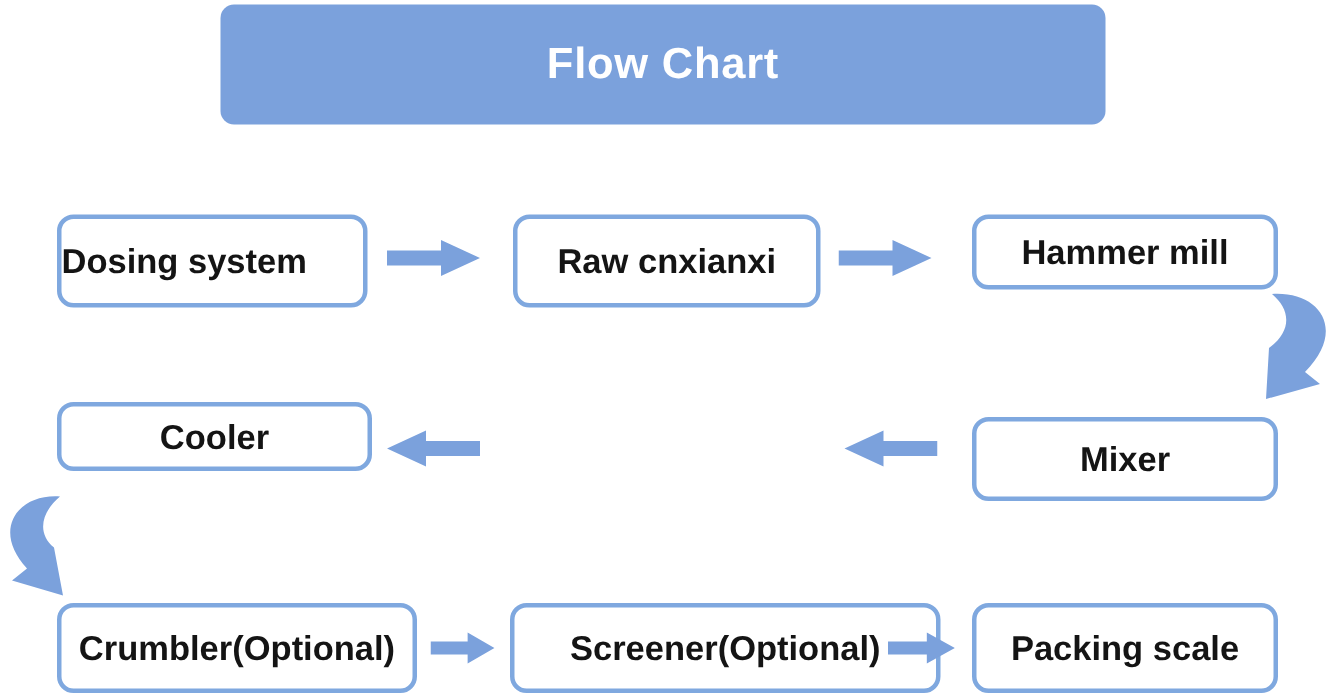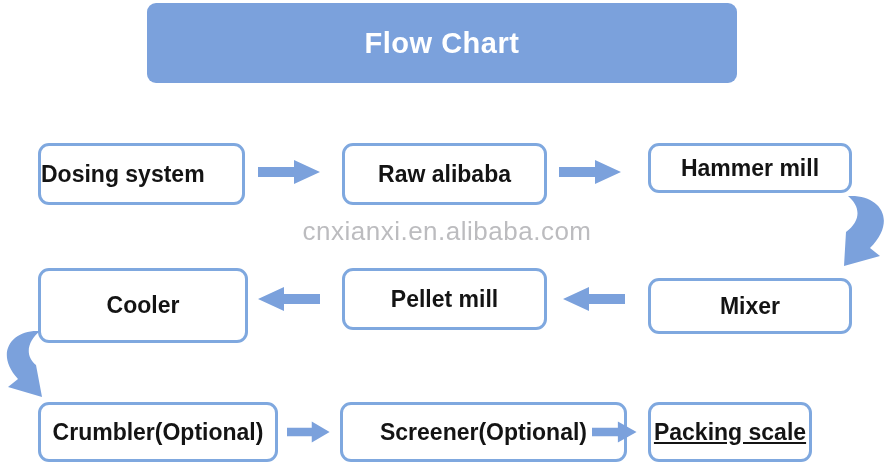--- a/index.html
+++ b/index.html
@@ -40,60 +40,59 @@
   .swoosh{position:absolute;}
   .swoosh svg{display:block;width:100%;height:100%;}
 
   
   #node-dosing{left:38px;top:143px;width:207px;height:62px;}
   #node-raw{left:342px;top:143px;width:205px;height:62px;}
   #node-hammer{left:648px;top:143px;width:204px;height:50px;}
   #arrow-1{left:258px;top:157px;width:64px;height:30px;}
   #arrow-2{left:559px;top:157px;width:64px;height:30px;}
   
-  #node-cooler{left:38px;top:268px;width:210px;height:75px;}
+  #node-cooler{left:38px;top:268px;width:210px;height:46px;}
   #node-pellet{left:342px;top:268px;width:205px;height:62px;}
   #node-mixer{left:648px;top:278px;width:204px;height:56px;}
   #arrow-3{left:256px;top:284px;width:64px;height:30px;}
   #arrow-4{left:561px;top:284px;width:64px;height:30px;}
   
   #node-crumbler{left:38px;top:402px;width:240px;height:60px;}
   #node-screener{left:340px;top:402px;width:287px;height:60px;}
-  #node-packing{left:648px;top:402px;width:164px;height:60px;text-decoration:underline;}
+  #node-packing{left:648px;top:402px;width:204px;height:60px;}
   #arrow-5{left:287px;top:419px;width:44px;height:26px;}
   #arrow-6{left:592px;top:419px;width:46px;height:26px;}
   
   #swoosh-right{left:820px;top:190px;width:74px;height:80px;}
   #swoosh-left{left:0px;top:325px;width:64px;height:76px;}
 </style>
 </head>
 <body>
 
 <div class="canvas">
 
   <div class="header">
     <span class="title">Flow Chart</span>
   </div>
 
-  <div class="watermark">cnxianxi.en.alibaba.com</div>
 
   <div class="node two-line" id="node-dosing">
     <span>
       <span style="display:block">Dosing system</span>
     </span>
   </div>
 
   <span class="arrow" id="arrow-1">
     <svg viewBox="0 0 64 30" preserveAspectRatio="none">
         <polygon points="0,10 36,10 36,3 62,15 36,27 36,20 0,20"></polygon>
       </svg>
   </span>
 
   <div class="node" id="node-raw">
-    <span>Raw alibaba</span>
+    <span>Raw cnxianxi</span>
   </div>
 
   <span class="arrow" id="arrow-2">
     <svg viewBox="0 0 64 30" preserveAspectRatio="none">
         <polygon points="0,10 36,10 36,3 62,15 36,27 36,20 0,20"></polygon>
       </svg>
   </span>
 
   <div class="node" id="node-hammer">
     <span>Hammer mill</span>
@@ -108,23 +107,20 @@
   <div class="node" id="node-cooler">
     <span>Cooler</span>
   </div>
 
   <span class="arrow" id="arrow-3">
     <svg viewBox="0 0 64 30" preserveAspectRatio="none">
         <polygon points="64,10 28,10 28,3 2,15 28,27 28,20 64,20"></polygon>
       </svg>
   </span>
 
-  <div class="node" id="node-pellet">
-    <span>Pellet mill</span>
-  </div>
 
   <span class="arrow" id="arrow-4">
     <svg viewBox="0 0 64 30" preserveAspectRatio="none">
         <polygon points="64,10 28,10 28,3 2,15 28,27 28,20 64,20"></polygon>
       </svg>
   </span>
 
   <div class="node" id="node-mixer">
     <span>Mixer</span>
   </div>

